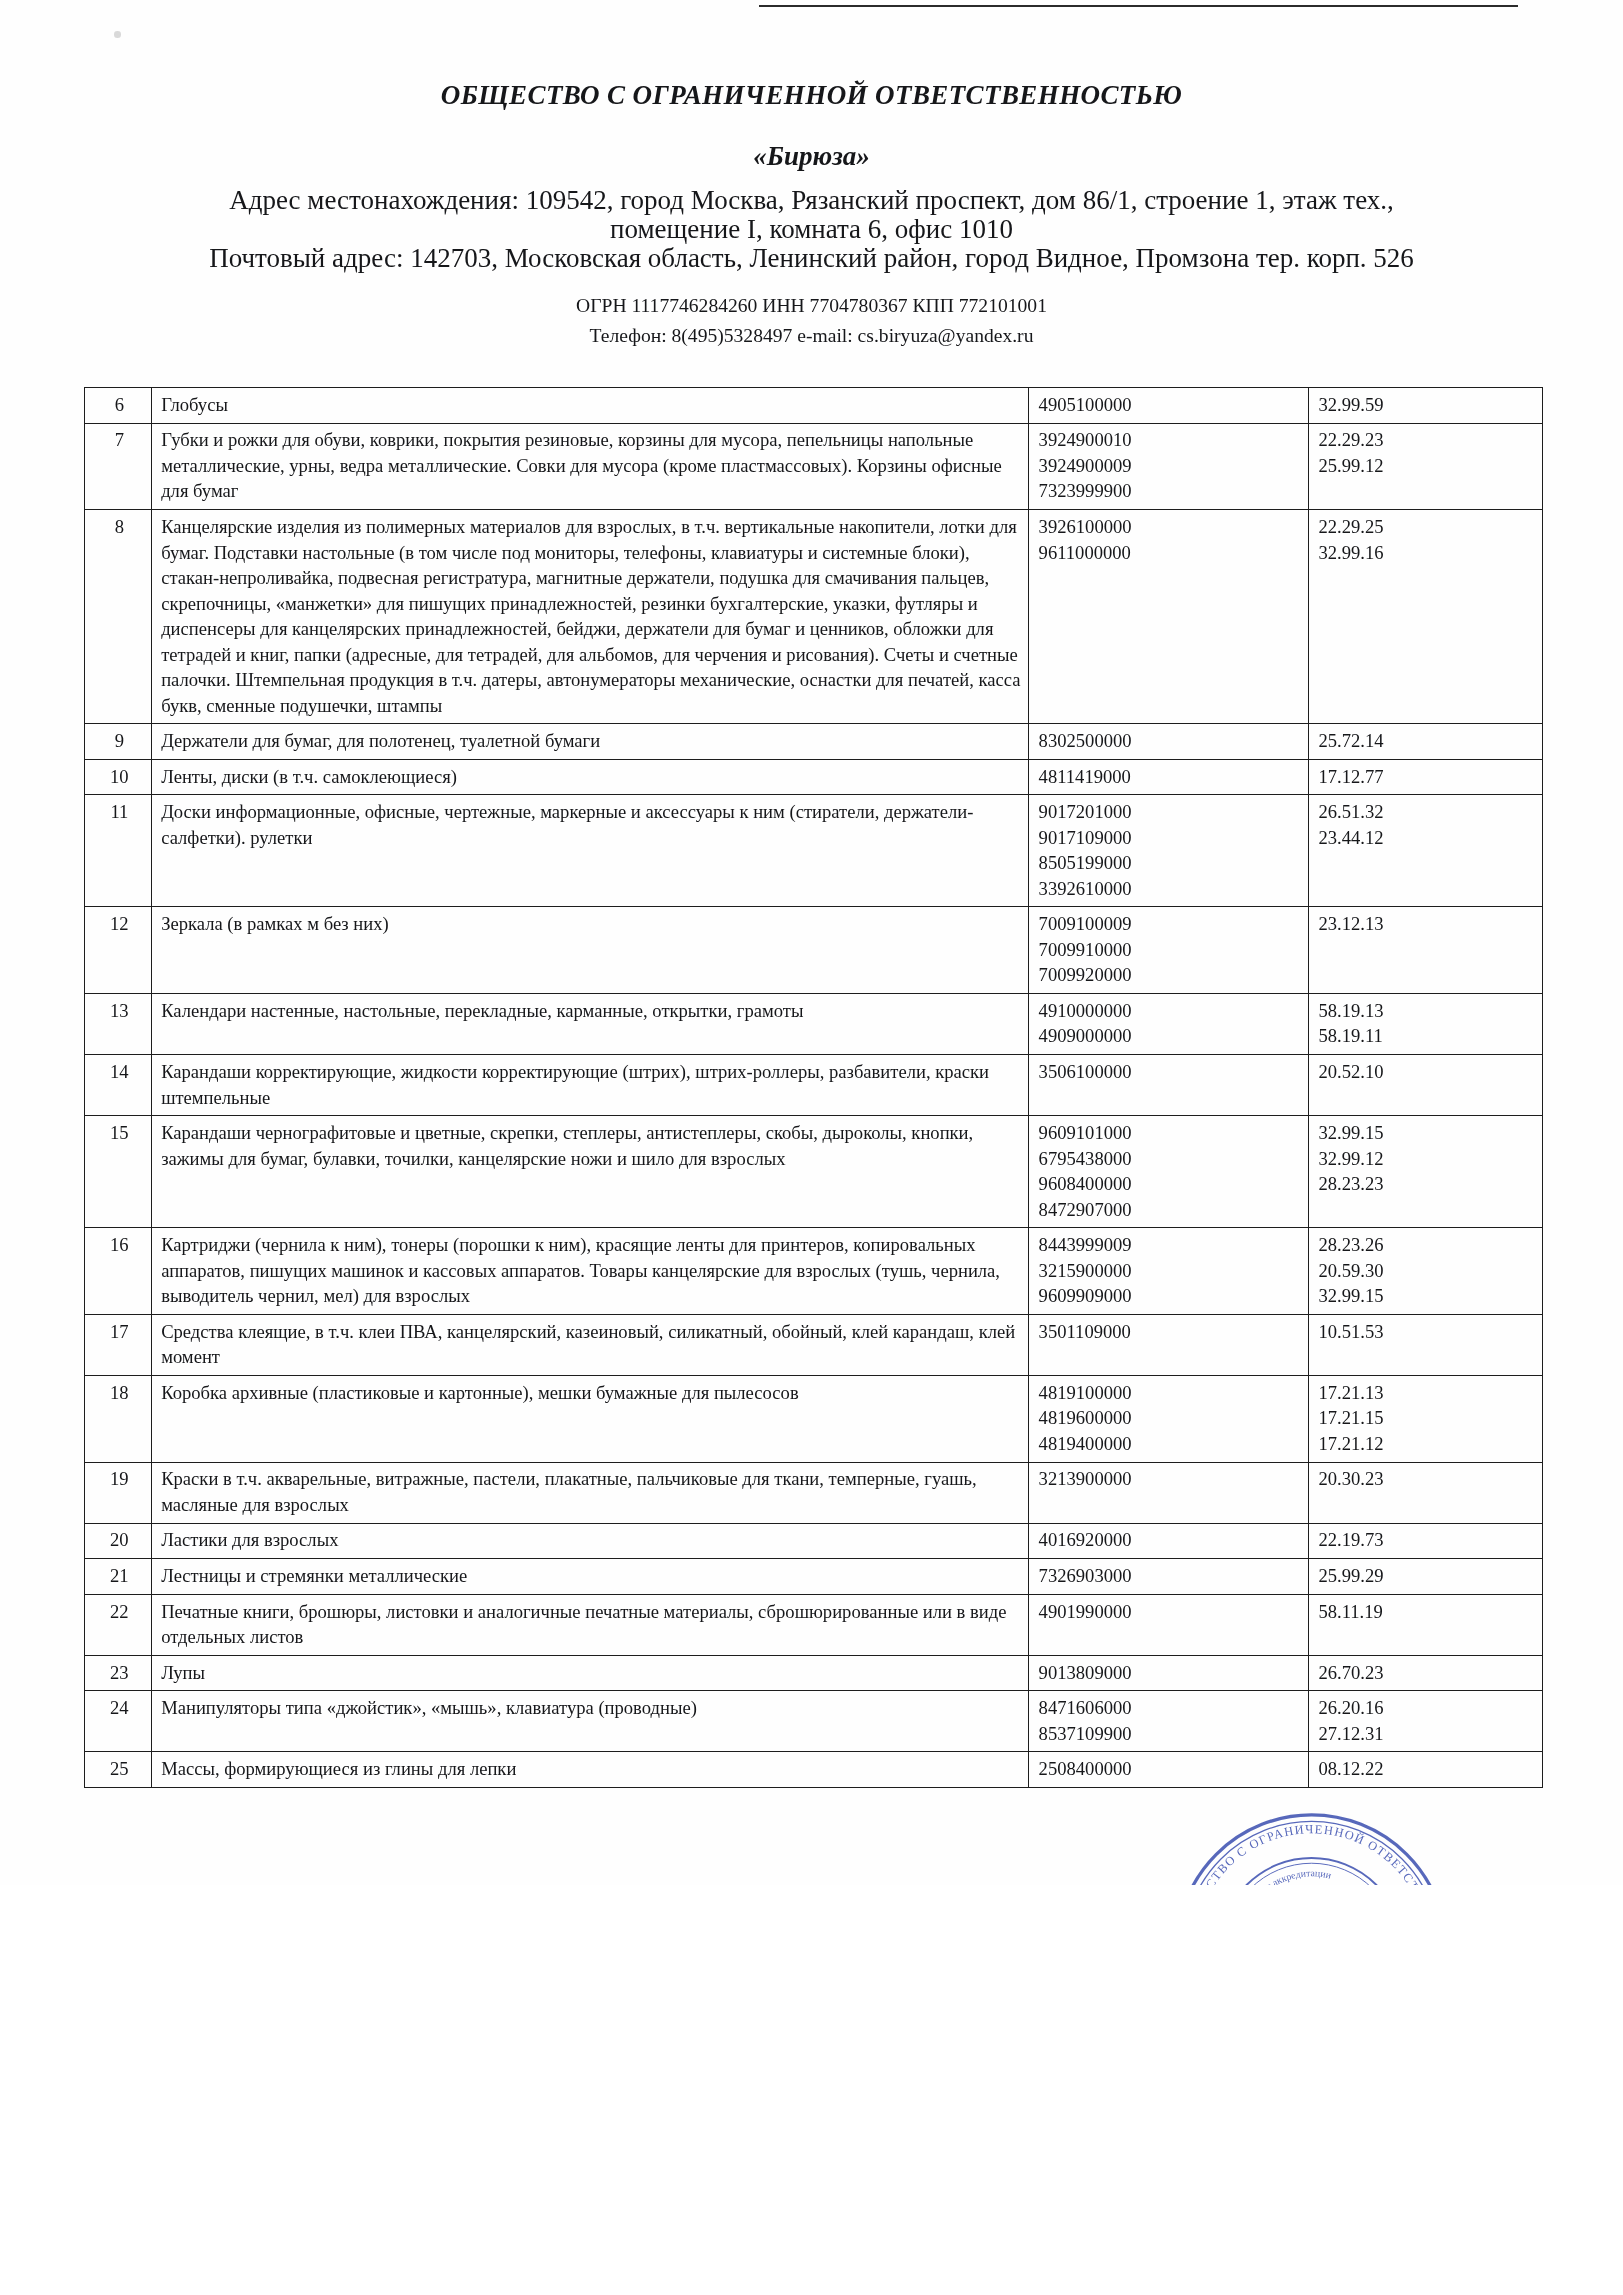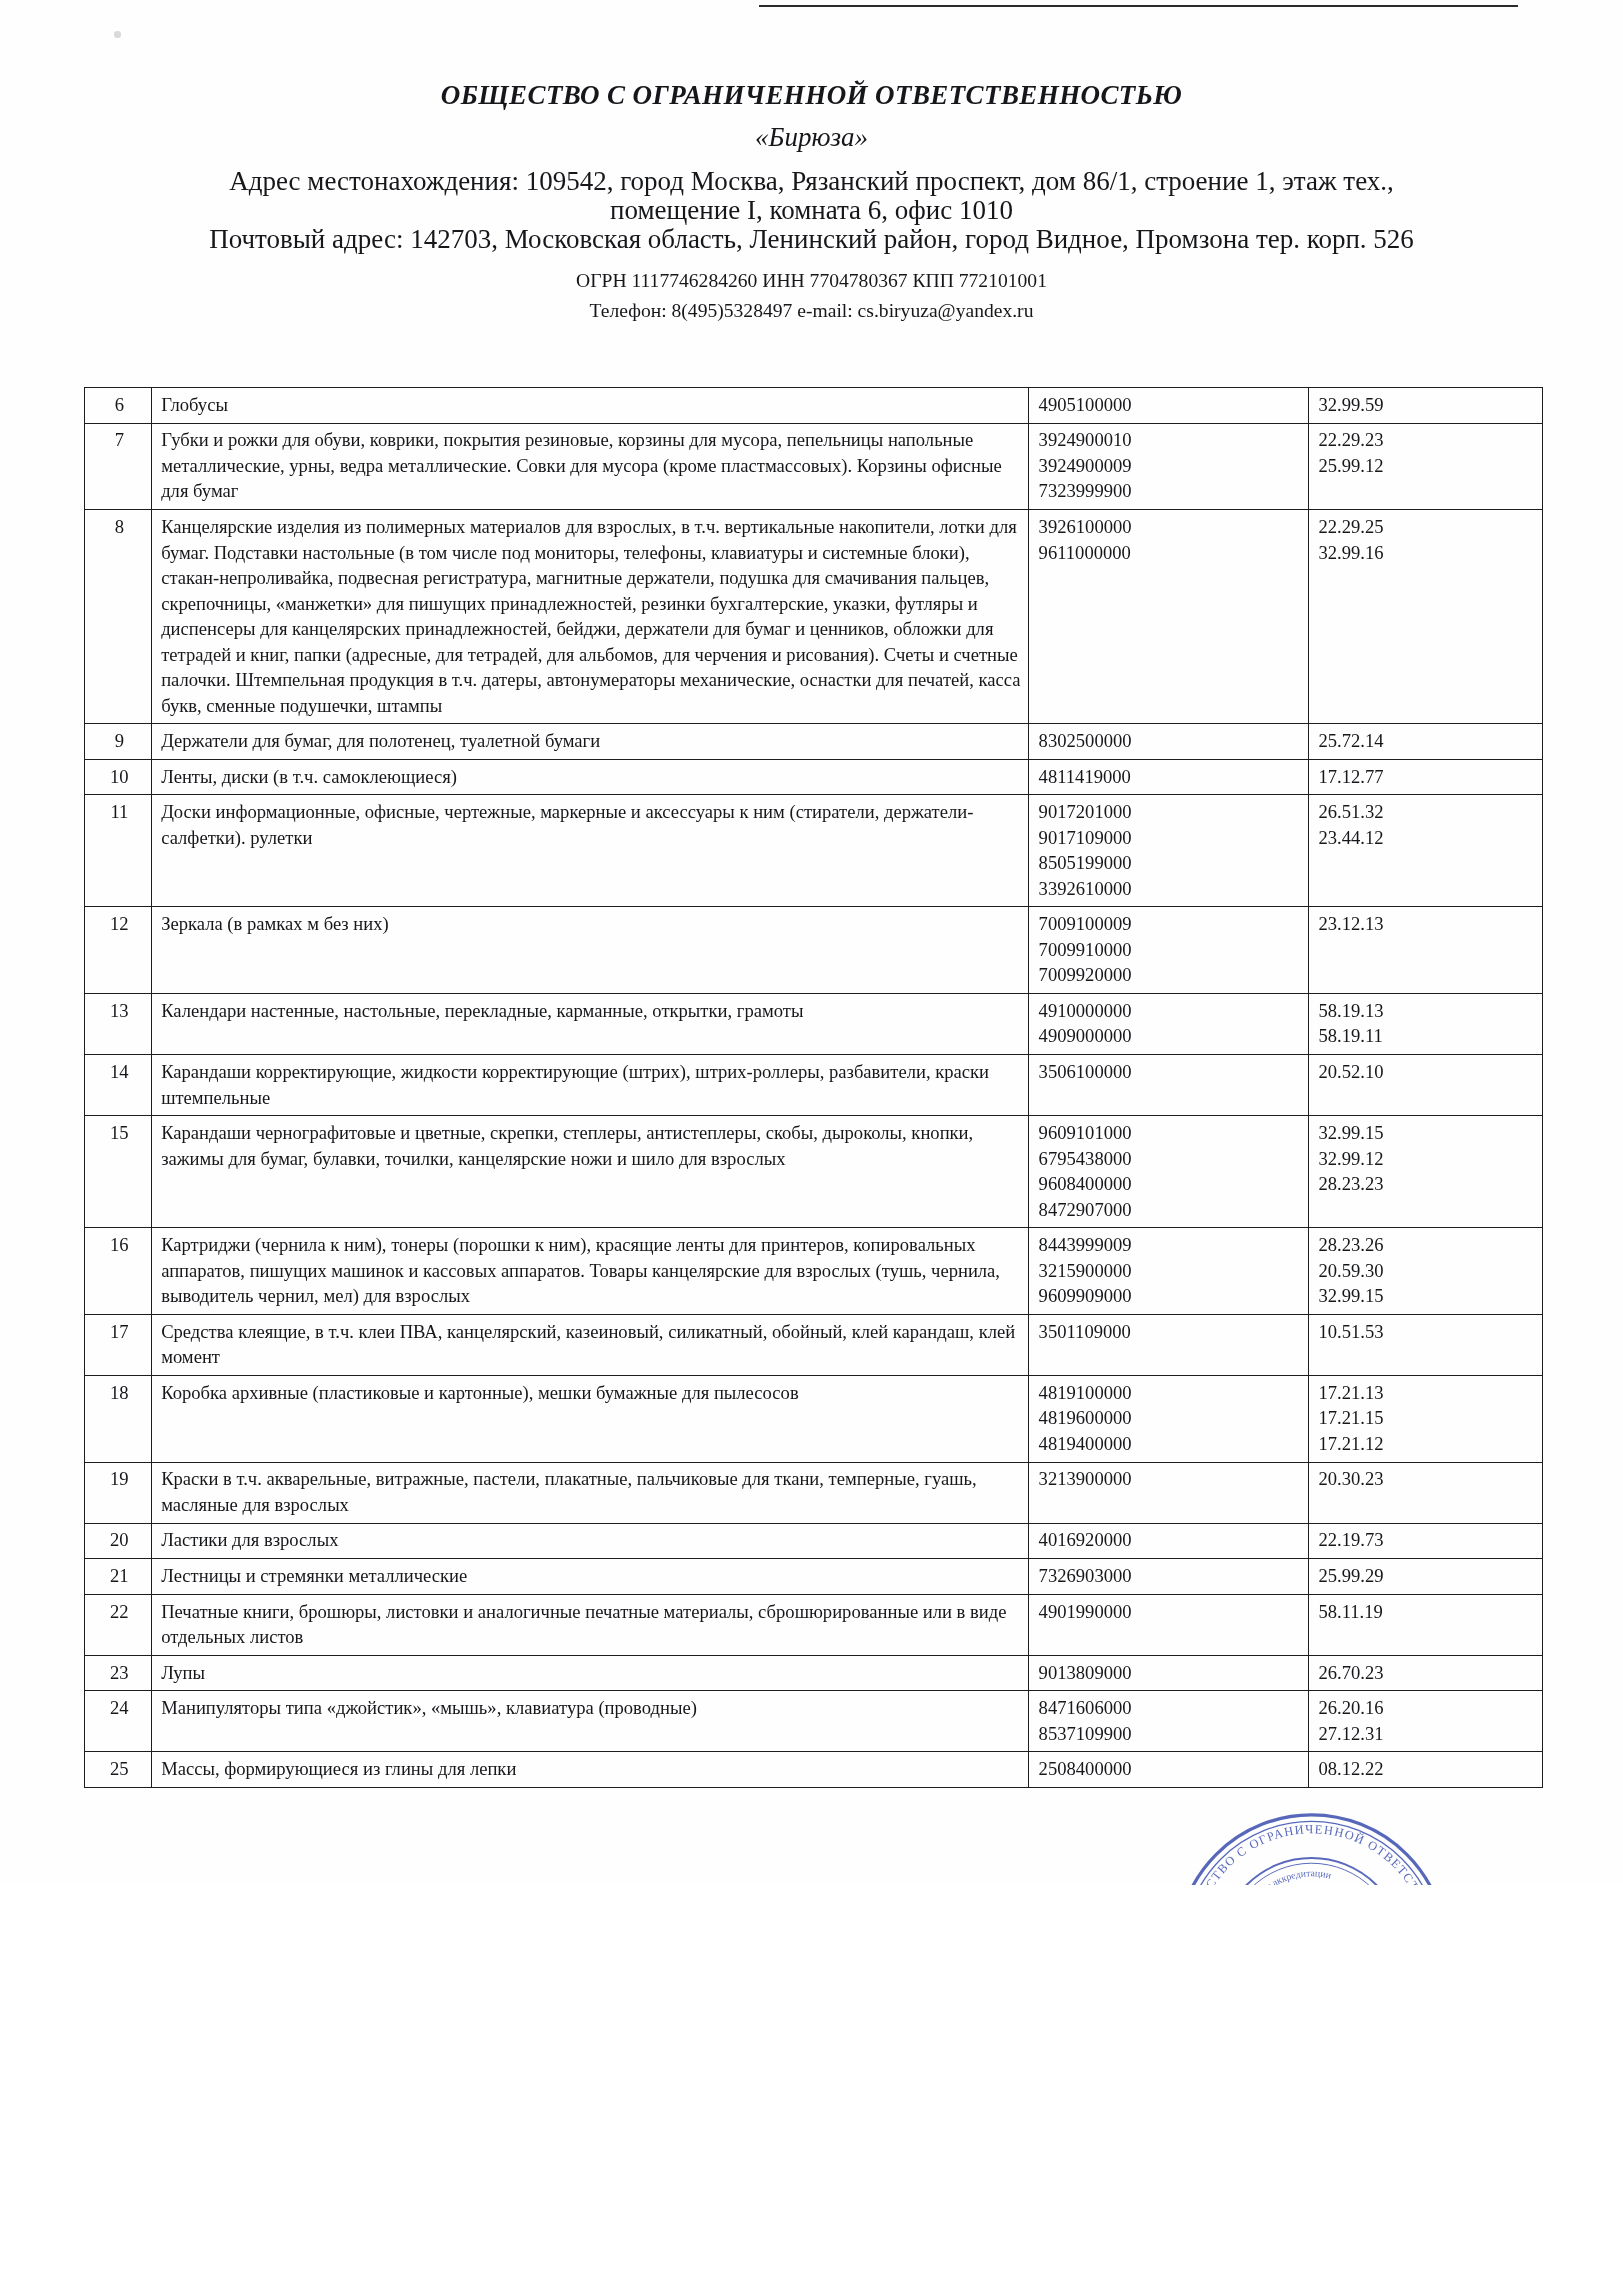--- a/index.html
+++ b/index.html
@@ -46,35 +46,35 @@
     text-align: center;
   }
   .company-title {
     margin-top: 80px;
     font-size: 27px;
     font-weight: bold;
     font-style: italic;
     letter-spacing: 0.4px;
   }
   .company-name {
-    margin-top: 11px;
+    margin-top: 30px;
     font-size: 27px;
-    font-weight: normal;
+    font-weight: bold;
     font-style: italic;
   }
   .addr {
     margin-top: 14.4px;
     font-size: 27px;
     line-height: 29px;
   }
   .addr-line {
     display: block;
   }
   .reg {
-    margin-top: 12px;
+    margin-top: 18px;
     font-size: 19.6px;
     line-height: 30px;
   }
 
   table.doc {
     position: absolute;
     left: 84px;
     top: 387px;
     width: 1459px;
     border-collapse: collapse;

